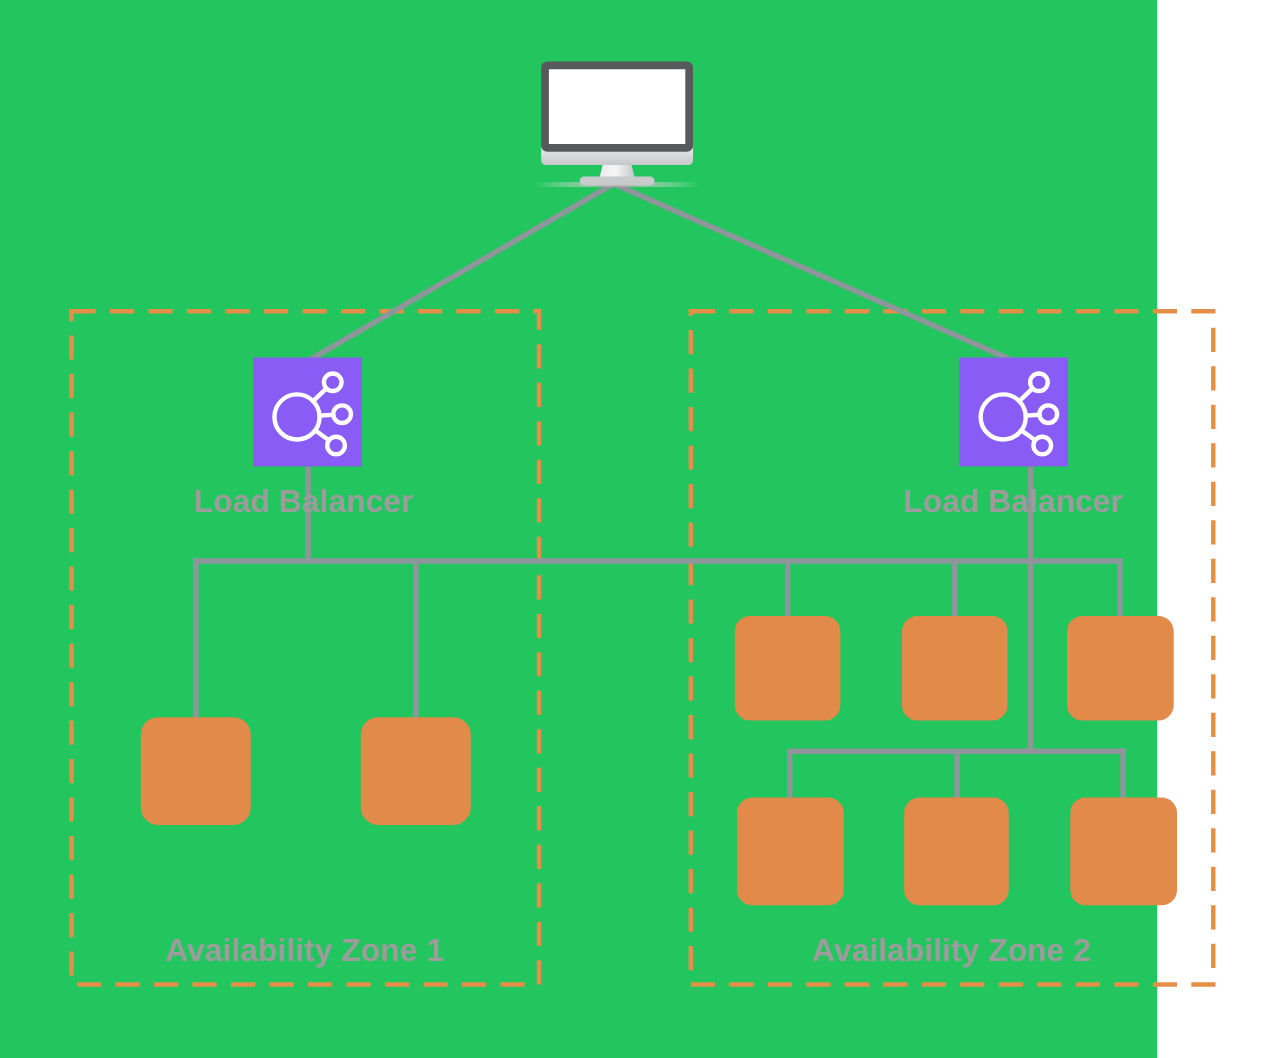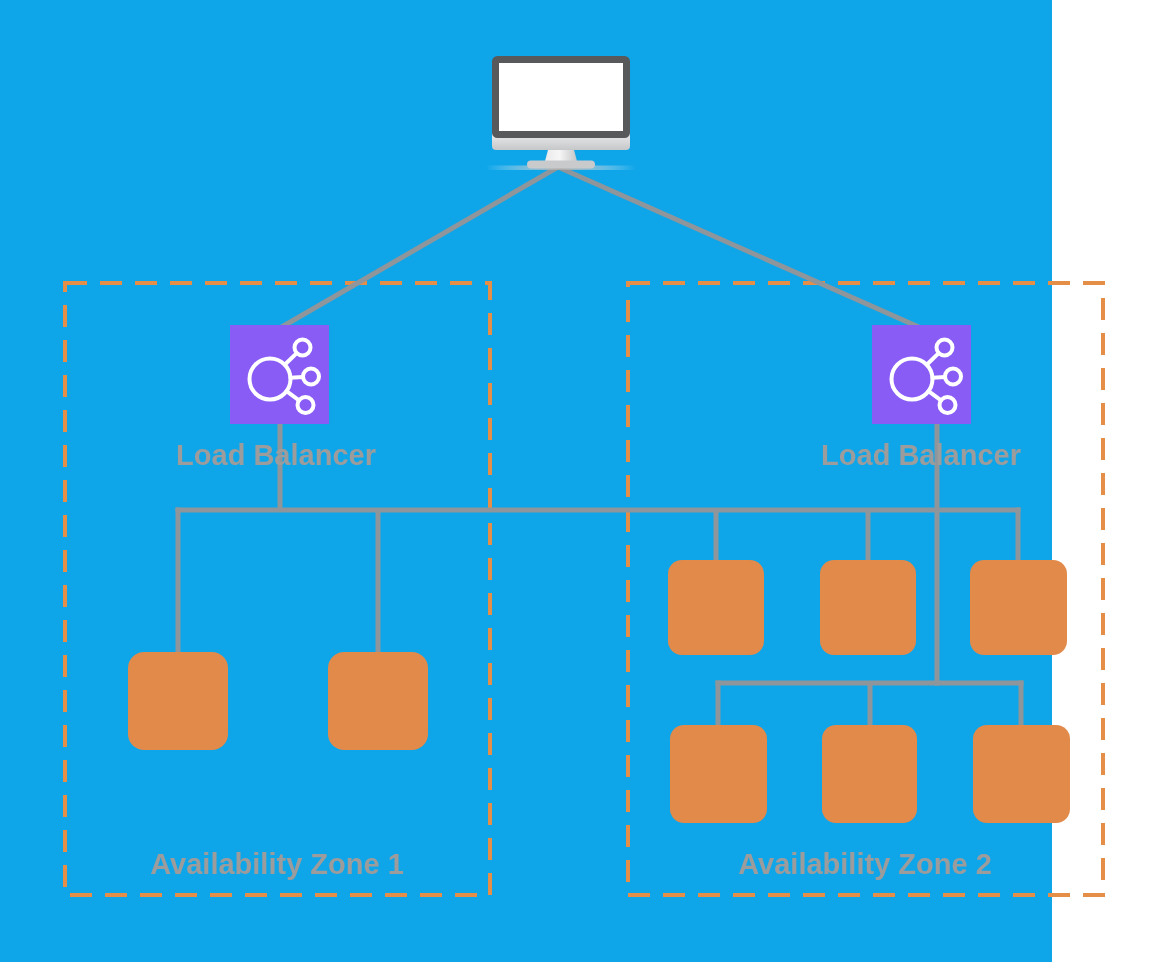--- a/index.html
+++ b/index.html
@@ -7,21 +7,21 @@
     padding: 0;
     background: #ffffff;
     width: 1158px;
     height: 962px;
     overflow: hidden;
   }
   .canvas {
     position: relative;
     width: 1052px;
     height: 962px;
-    background: #0ea5e9;
+    background: #22c55e;
   }
   svg text {
     font-family: "Liberation Sans", sans-serif;
     font-weight: 700;
     font-size: 29px;
     text-anchor: middle;
   }
 </style>
 </head>
 <body>

